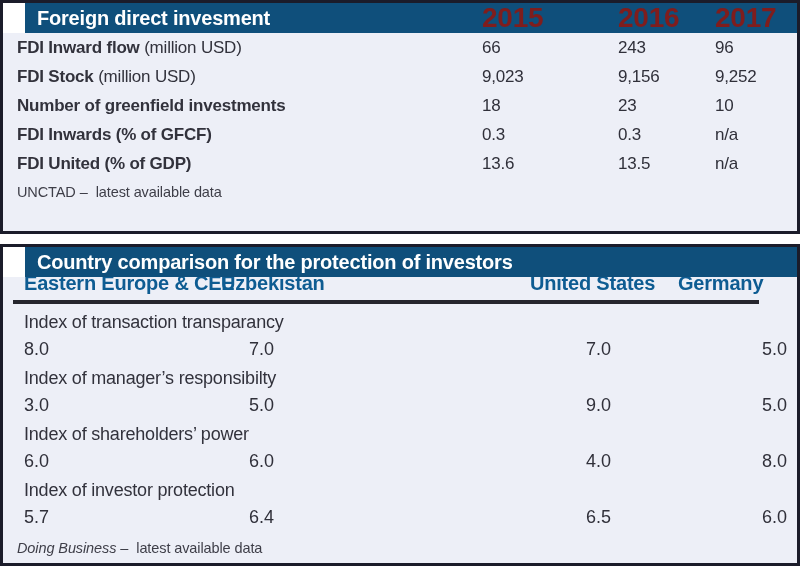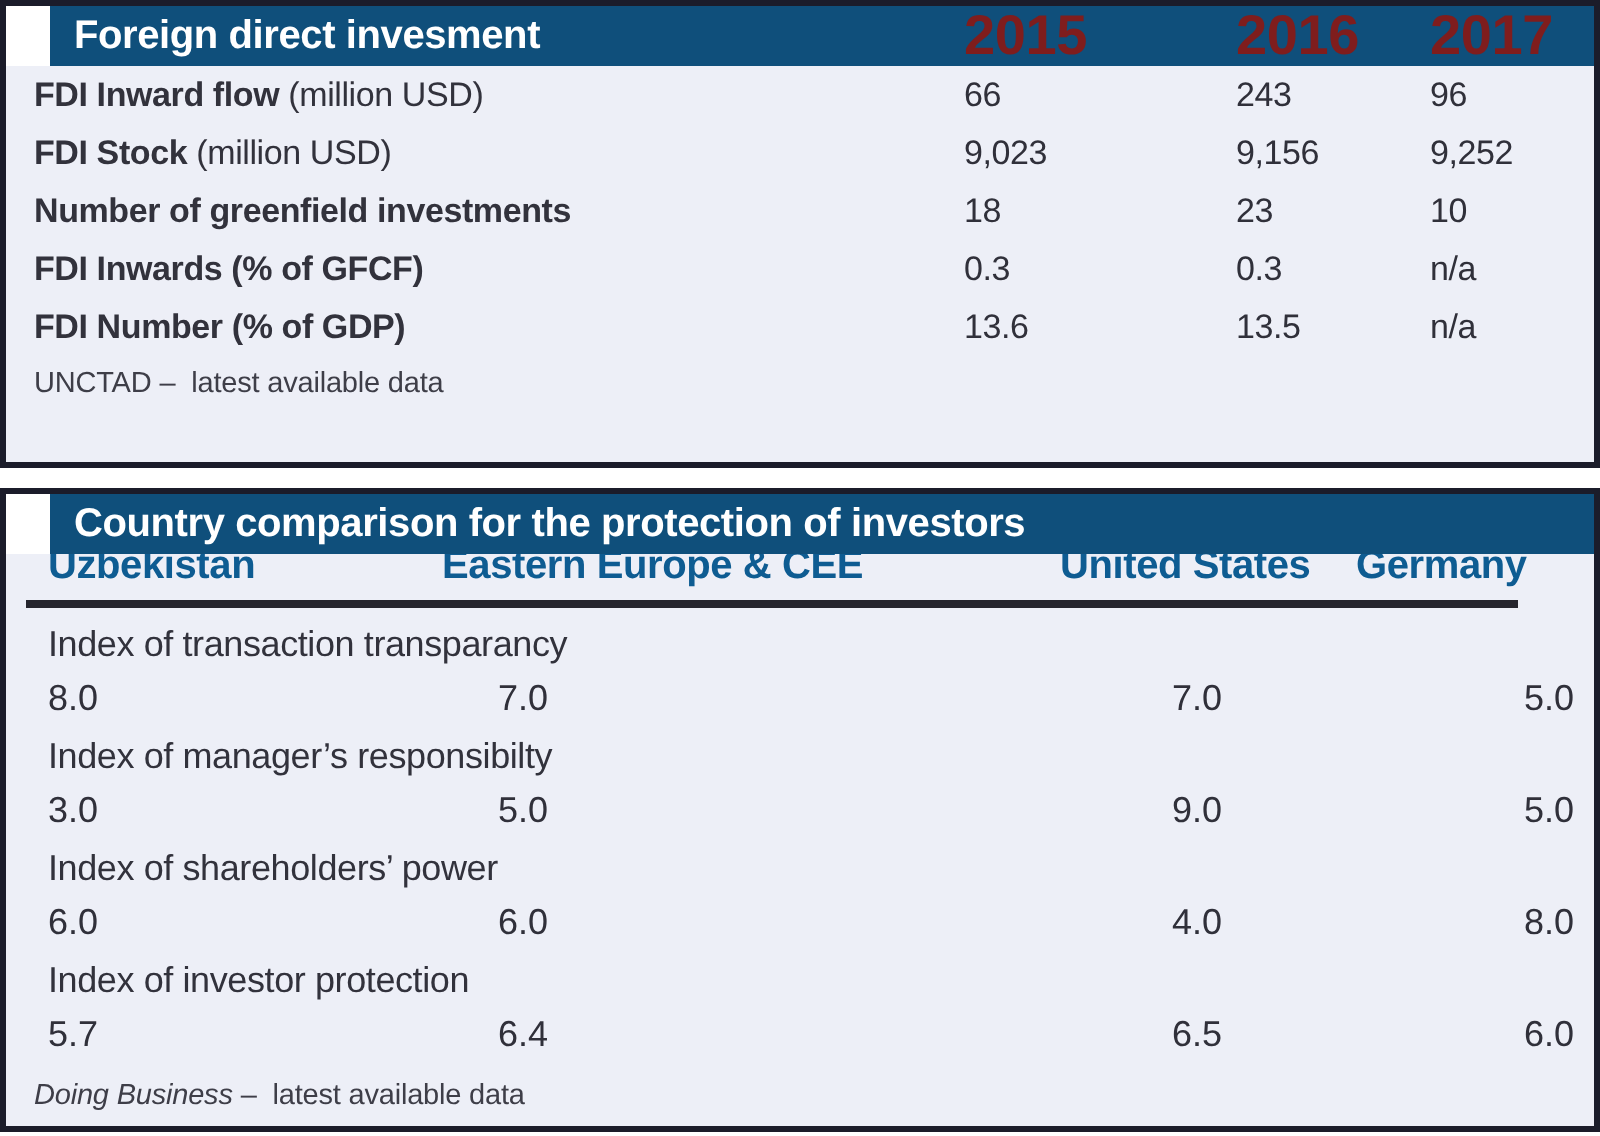--- a/index.html
+++ b/index.html
@@ -77,42 +77,42 @@
       <div class="val">23</div>
       <div class="val">10</div>
     </div>
     <div class="fdi-row">
       <div><span class="lbl-bold">FDI Inwards (% of GFCF)</span> <span class="lbl-light"></span></div>
       <div class="val">0.3</div>
       <div class="val">0.3</div>
       <div class="val">n/a</div>
     </div>
     <div class="fdi-row">
-      <div><span class="lbl-bold">FDI Number (% of GDP)</span> <span class="lbl-light"></span></div>
+      <div><span class="lbl-bold">FDI United (% of GDP)</span> <span class="lbl-light"></span></div>
       <div class="val">13.6</div>
       <div class="val">13.5</div>
       <div class="val">n/a</div>
     </div>
     <div class="source-line">
       <span>UNCTAD</span><span class="dash">–</span>
       <span>latest available data</span>
     </div>
   </div>
 </div>
 
 <div class="table-box" id="cmp-box">
   <div class="t-header">
     <div class="notch"></div>
     <div class="bar"></div>
     <span class="title">Country comparison for the protection of investors</span>
   </div>
 
   <div class="cmp-cols">
+    <div class="cmp-col-h">Eastern Europe &amp; CEE</div>
     <div class="cmp-col-h">Uzbekistan</div>
-    <div class="cmp-col-h">Eastern Europe &amp; CEE</div>
     <div class="cmp-col-h">United States</div>
     <div class="cmp-col-h">Germany</div>
   </div>
   <div class="cmp-rule"></div>
 
   <div class="cmp-body">
     <div class="cmp-label">Index of transaction transparancy</div>
     <div class="cmp-vals">
       <div class="val">8.0</div>
       <div class="val">7.0</div>

